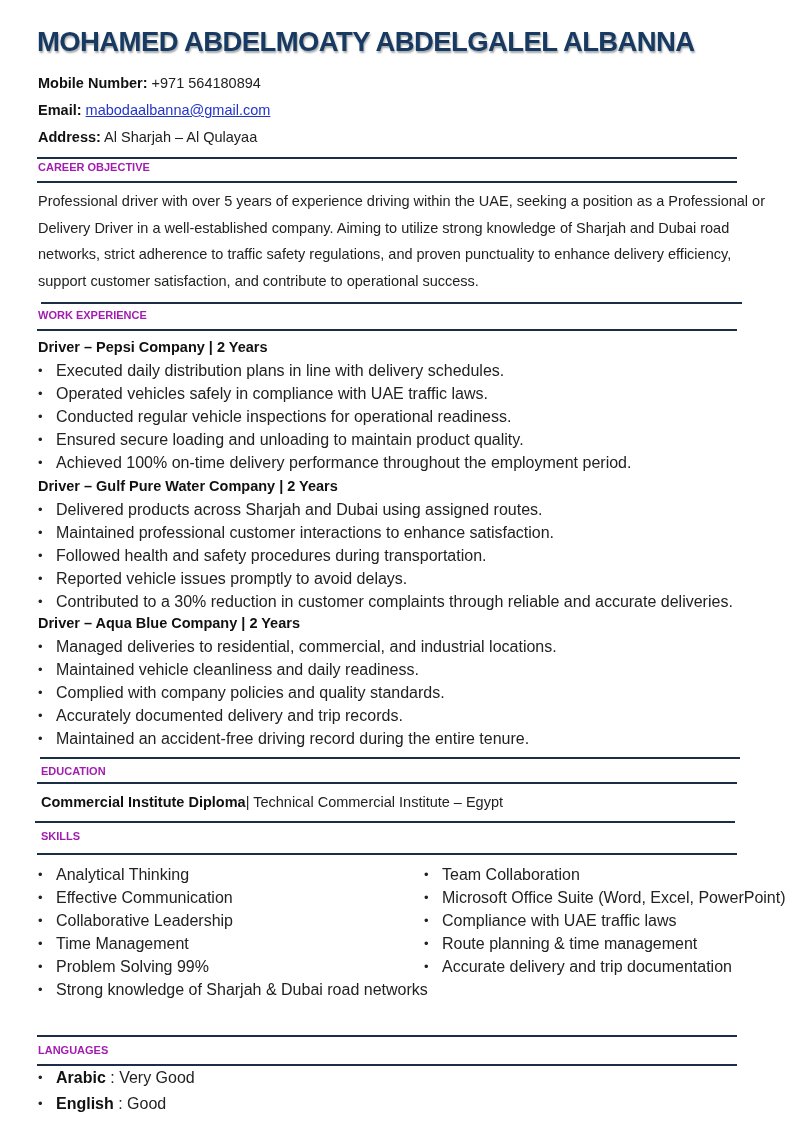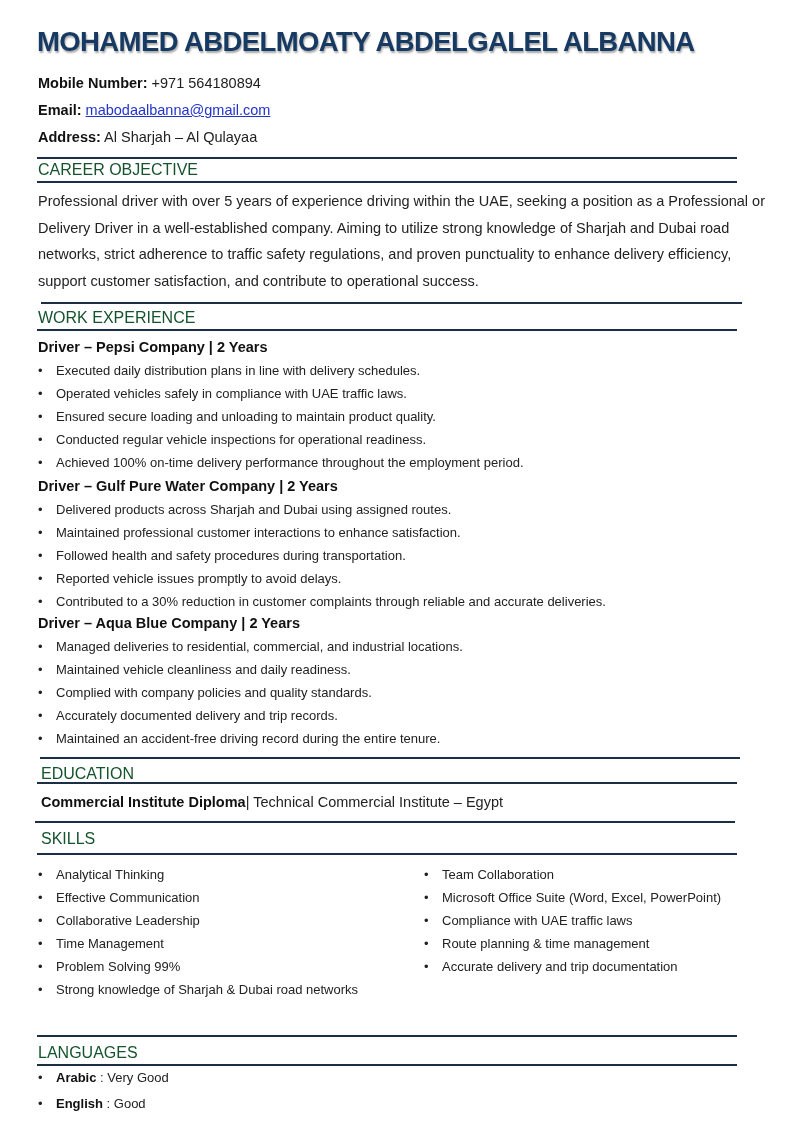--- a/index.html
+++ b/index.html
@@ -22,37 +22,37 @@
     }
 
     .contact { position: absolute; left: 38px; font-size: 14.5px; white-space: nowrap; text-align: center; }
     .contact .lbl { font-weight: bold; color: #111; }
     .contact .val { color: #222; }
     .contact a { color: #2233cc; text-decoration: underline; }
 
     .hr { position: absolute; height: 1.5px; background: #1c2e45; }
 
     .sec-title {
-      position: absolute; font-weight: normal; font-size: 16px;
-      color: #14532d; letter-spacing: 0px; white-space: nowrap;
+      position: absolute; font-weight: bold; font-size: 11px;
+      color: #a21caf; letter-spacing: 0px; white-space: nowrap;
     }
 
     .para {
       position: absolute; left: 38px; width: 740px;
       font-size: 14.5px; line-height: 26.5px; color: #222;
     }
 
     .job-title {
       position: absolute; left: 38px; font-weight: bold; font-size: 14.5px; color: #111; white-space: nowrap;
     }
 
     .blist { position: absolute; list-style: none; }
     .blist li {
       position: relative; padding-left: 18px;
-      font-size: 13px; line-height: 23px; height: 23px; color: #222; white-space: nowrap;
+      font-size: 16px; line-height: 23px; height: 23px; color: #222; white-space: nowrap;
     }
     .blist li::before {
       content: "\2022"; position: absolute; left: 0; top: 0; color: #222; font-size: 13px;
     }
 
     .edu { position: absolute; left: 41px; top: 794px; font-size: 14.5px; white-space: nowrap; }
     .edu .b { font-weight: bold; color: #111; }
     .edu .n { color: #222; }
 
     .lang li .b { font-weight: bold; color: #111; }
@@ -81,22 +81,22 @@
   <div class="para" style="top:188px;">Professional driver with over 5 years of experience driving within the UAE, seeking a position as a Professional or Delivery Driver in a well-established company. Aiming to utilize strong knowledge of Sharjah and Dubai road networks, strict adherence to traffic safety regulations, and proven punctuality to enhance delivery efficiency, support customer satisfaction, and contribute to operational success.</div>
 
   <div class="hr" style="left:41px; top:302px; width:701px;"></div>
   <div class="sec-title" style="left:38px; top:309px;">WORK EXPERIENCE</div>
   <div class="hr" style="left:37px; top:329px; width:700px;"></div>
 
   <div class="job-title" style="top:339px;">Driver – Pepsi Company   | 2 Years</div>
   <ul class="blist" style="left:38px; top:359px;">
     <li>Executed daily distribution plans in line with delivery schedules.</li>
     <li>Operated vehicles safely in compliance with UAE traffic laws.</li>
+    <li>Conducted regular vehicle inspections for operational readiness.</li>
     <li>Ensured secure loading and unloading to maintain product quality.</li>
-    <li>Conducted regular vehicle inspections for operational readiness.</li>
     <li>Achieved 100% on-time delivery performance throughout the employment period.</li>
   </ul>
 
   <div class="job-title" style="top:478px;">Driver – Gulf Pure Water Company | 2 Years</div>
   <ul class="blist" style="left:38px; top:498px;">
     <li>Delivered products across Sharjah and Dubai using assigned routes.</li>
     <li>Maintained professional customer interactions to enhance satisfaction.</li>
     <li>Followed health and safety procedures during transportation.</li>
     <li>Reported vehicle issues promptly to avoid delays.</li>
     <li>Contributed to a 30% reduction in customer complaints through reliable and accurate deliveries.</li>

